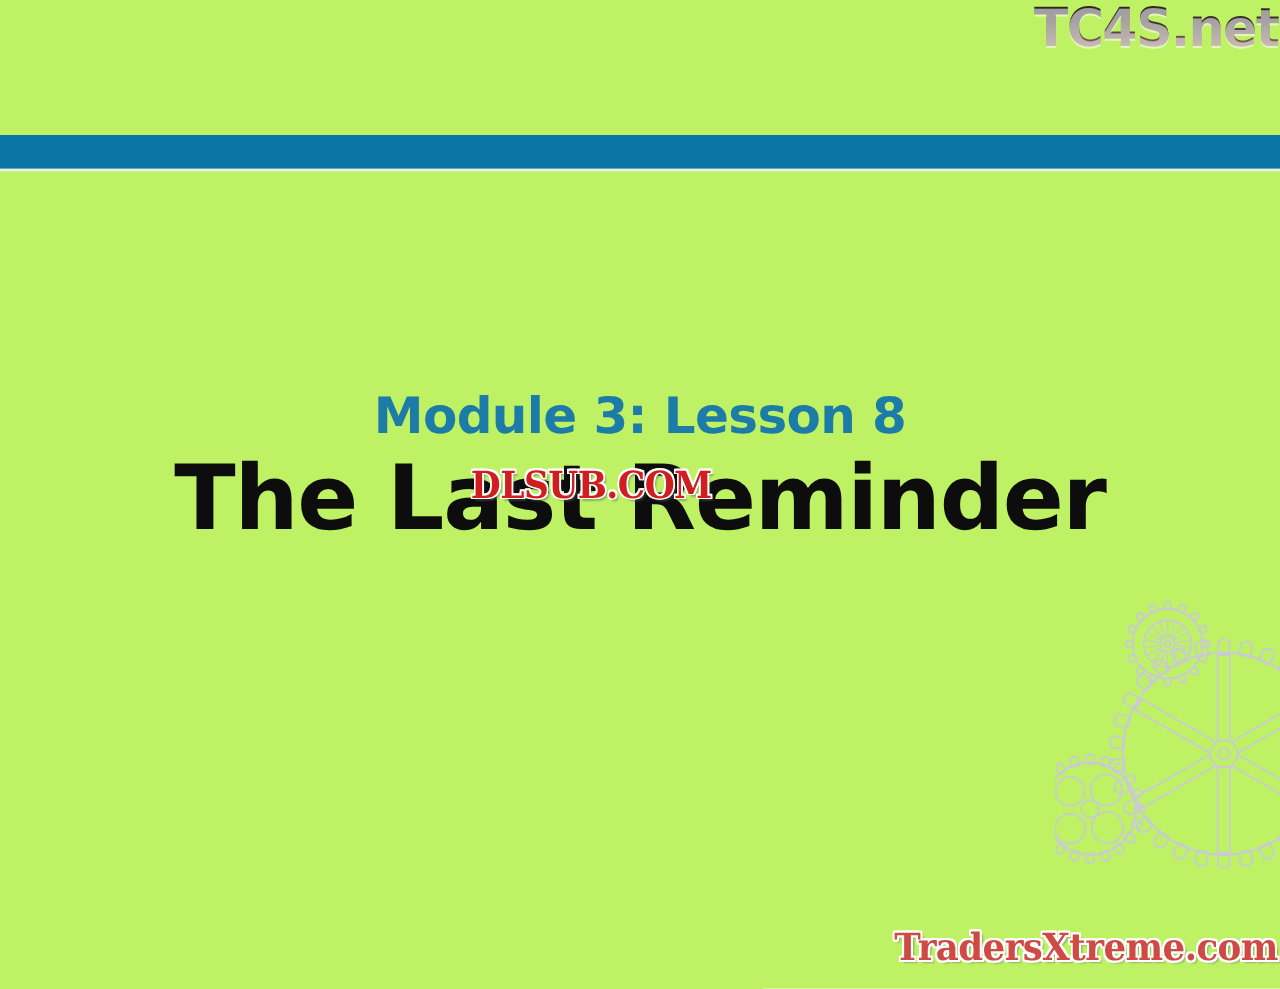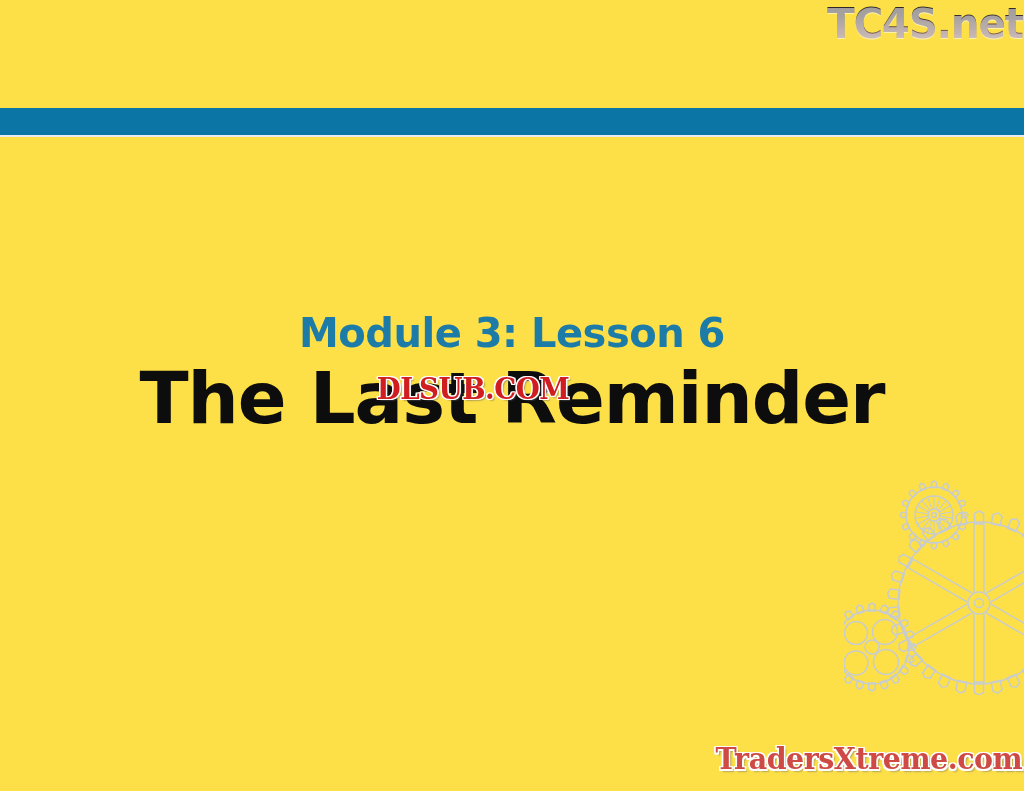--- a/index.html
+++ b/index.html
@@ -7,21 +7,21 @@
     padding: 0;
     background: #ffffff;
   }
   body {
     font-family: "Liberation Sans", sans-serif;
   }
   #slide {
     position: relative;
     width: 1024px;
     height: 791px;
-    background: #fde047;
+    background: #bef264;
     overflow: hidden;
   }
 
   
   #brand-logo {
     position: absolute;
     top: -4px;
     right: -6px;
     font-family: "DejaVu Sans", sans-serif;
     font-weight: bold;
@@ -158,21 +158,21 @@
 <body>
 
 <div id="slide">
 
   <div id="brand-logo">TC4S.net</div>
 
   <div id="divider-band"></div>
   <div id="divider-band-underline"></div>
 
   <div id="title-block">
-    <div id="subtitle">Module 3: Lesson 6</div>
+    <div id="subtitle">Module 3: Lesson 8</div>
     <div id="main-title">The Last Reminder</div>
   </div>
 
   <div id="dlsub-watermark">DLSUB.COM</div>
 
   <div id="gear-cluster">
     <svg width="180" height="220" viewBox="0 0 180 220" fill="none">
       <g stroke="#c8cccf" stroke-width="1.5" fill="none">
 
         <g transform="translate(90,40)">

